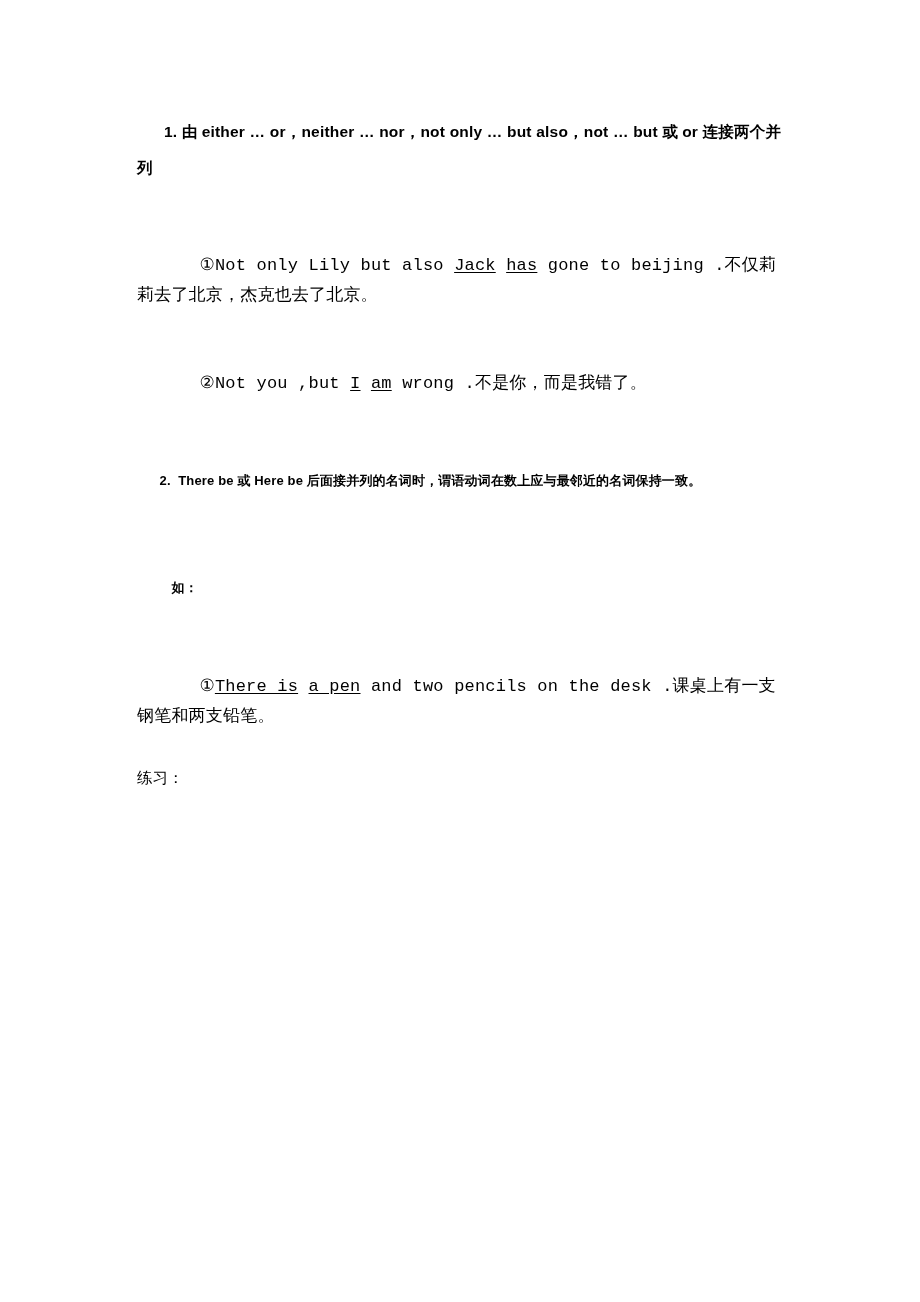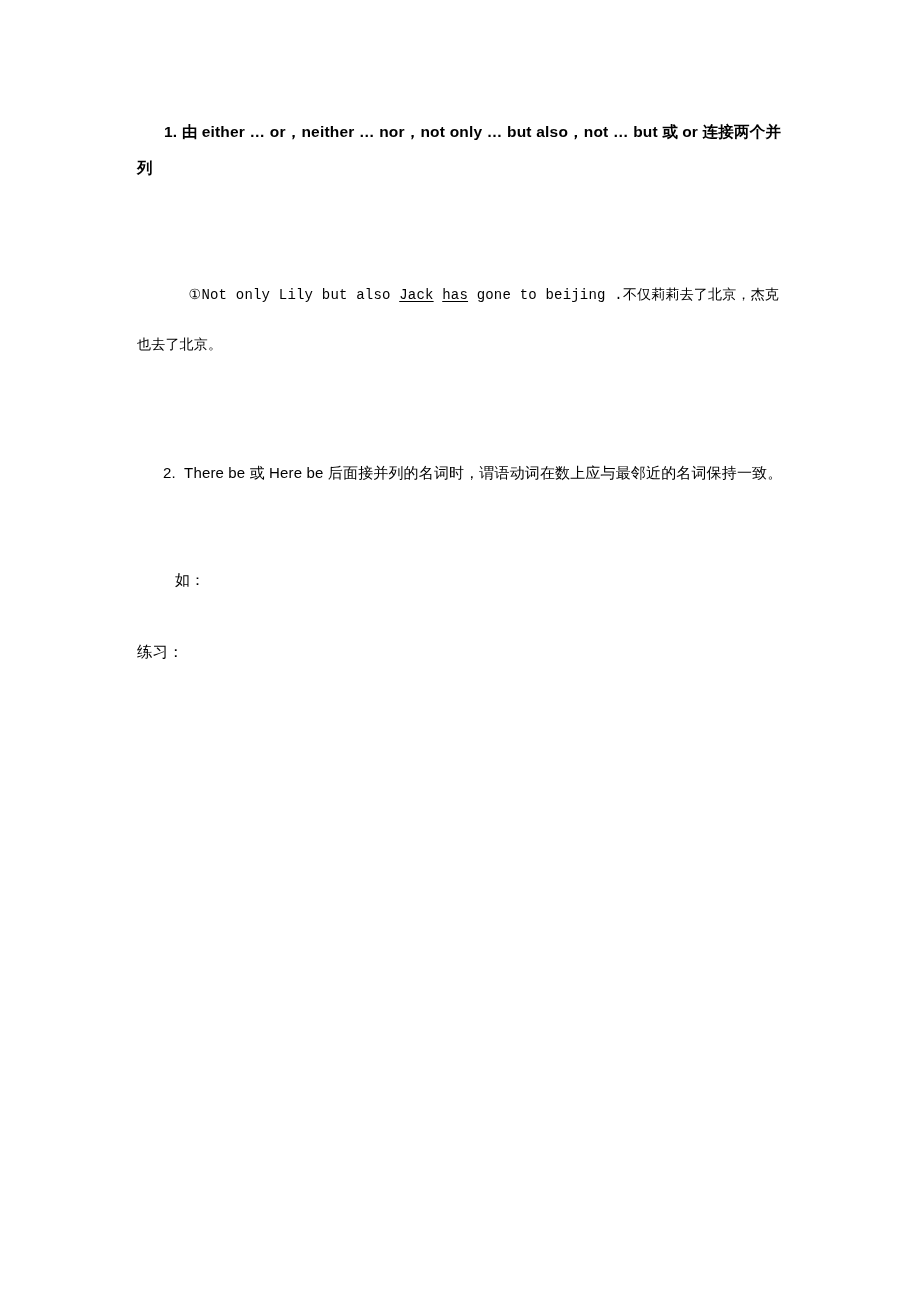--- a/index.html
+++ b/index.html
@@ -33,33 +33,33 @@
     font-size: 15.5px;
     line-height: 35.8px;
     letter-spacing: 0.2px;
     white-space: pre-wrap;
   }
   .rule-head.cont {
     padding-left: 20px;
   }
   .rule-head-2 {
     font-family: "Liberation Sans", "DejaVu Sans", sans-serif;
-    font-weight: normal;
-    font-size: 15px;
+    font-weight: bold;
+    font-size: 13px;
     line-height: 35.8px;
     letter-spacing: 0.15px;
     white-space: pre-wrap;
   }
   .indent-sm { padding-left: 12px; }
 
   
   .example {
     font-family: "Liberation Mono", "DejaVu Sans Mono", monospace;
-    font-size: 14px;
-    line-height: 49px;
+    font-size: 17px;
+    line-height: 29px;
     letter-spacing: 0.2px;
     white-space: pre-wrap;
   }
   .example .cjk,
   .line .cjk,
   .rule-head .cjk {
     font-family: "Liberation Serif", "DejaVu Serif", serif;
   }
   .ul { text-decoration: underline; text-underline-offset: 2px; }
 
@@ -78,27 +78,33 @@
   <div class="doc-body">
 
     <div class="rule-head">
       <span>1.</span><span> </span><span class="cjk">由 </span><span>either … or，neither … nor，not only … but also，not … but </span><span class="cjk">或 </span><span>or </span><span class="cjk">连接两个并列</span>
     </div>
 
     <div class="example">
       <span>①</span><span><span>Not only Lily but also </span><span class="ul">Jack</span><span> </span><span class="ul">has</span><span> gone to beijing .</span><span class="cjk">不仅莉莉去了北京，杰克也去了北京。</span></span>
     </div>
 
+    <div class="example">
+      <span>②</span><span><span>Not you ,but </span><span class="ul">I</span><span> </span><span class="ul">am</span><span> wrong .</span><span class="cjk">不是你，而是我错了。</span></span>
+    </div>
 
 
     <div class="rule-head-2">
       <span>2.</span><span>  </span><span>There be 或 Here be 后面接并列的名词时，谓语动词在数上应与最邻近的名词保持一致。</span>
     </div>
     <div class="rule-head-2 indent-sm">
       <span>如：</span>
     </div>
 
+    <div class="example">
+      <span>①</span><span><span class="ul">There is</span><span> </span><span class="ul">a pen</span><span> and two pencils on the desk .</span><span class="cjk">课桌上有一支钢笔和两支铅笔。</span></span>
+    </div>
 
 
     <div class="cjk-line">练习：</div>
 
   </div>
 </div>
 
 </body></html>

